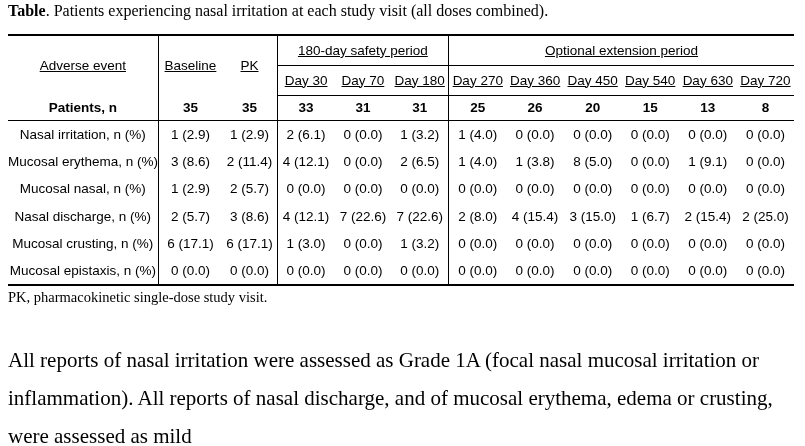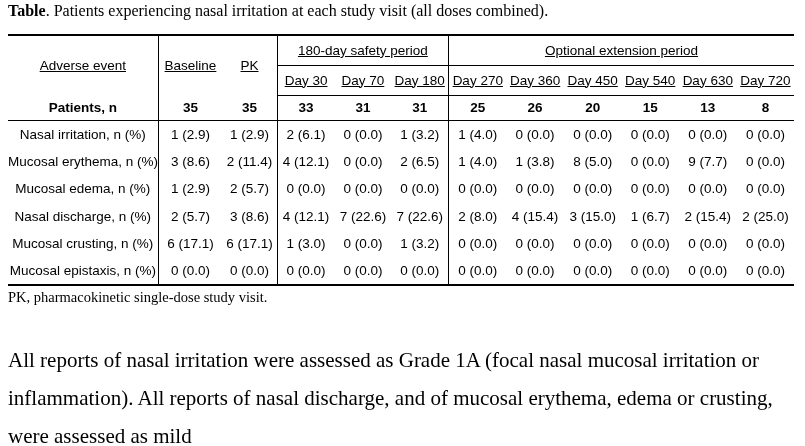--- a/index.html
+++ b/index.html
@@ -156,25 +156,25 @@
           <td class="lbl v1">Mucosal erythema, n (%)</td>
           <td>3 (8.6)</td>
           <td class="v2">2 (11.4)</td>
           <td>4 (12.1)</td>
           <td>0 (0.0)</td>
           <td class="v3">2 (6.5)</td>
           <td>1 (4.0)</td>
           <td>1 (3.8)</td>
           <td>8 (5.0)</td>
           <td>0 (0.0)</td>
-          <td>9 (7.7)</td>
-          <td>0 (0.0)</td>
-        </tr>
-        <tr>
-          <td class="lbl v1">Mucosal edema, n (%)</td>
+          <td>1 (9.1)</td>
+          <td>0 (0.0)</td>
+        </tr>
+        <tr>
+          <td class="lbl v1">Mucosal nasal, n (%)</td>
           <td>1 (2.9)</td>
           <td class="v2">2 (5.7)</td>
           <td>0 (0.0)</td>
           <td>0 (0.0)</td>
           <td class="v3">0 (0.0)</td>
           <td>0 (0.0)</td>
           <td>0 (0.0)</td>
           <td>0 (0.0)</td>
           <td>0 (0.0)</td>
           <td>0 (0.0)</td>

